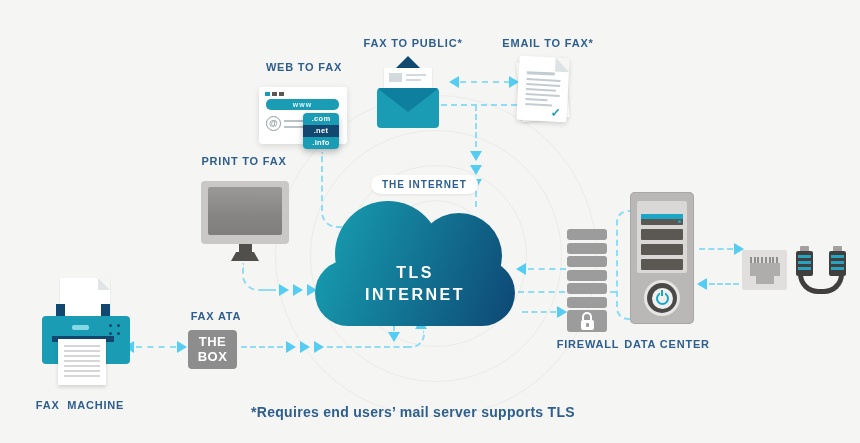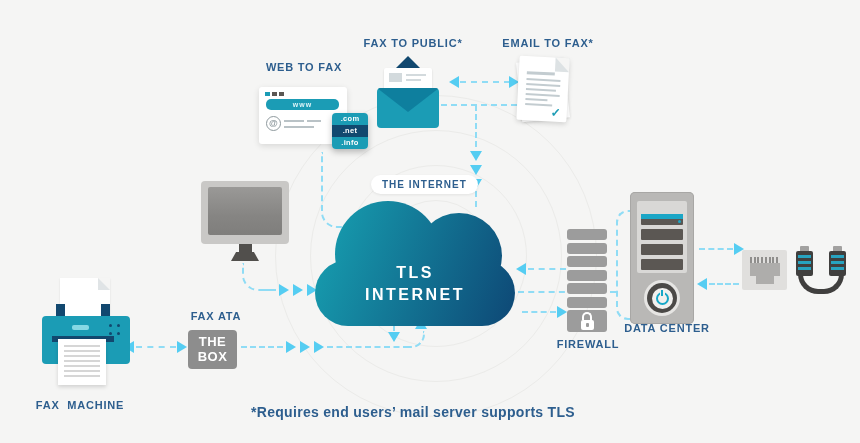--- a/index.html
+++ b/index.html
@@ -165,22 +165,23 @@
   <div class="conn cv cv-bracket" style="left:616px;top:210px;width:13px;height:106px;"></div>
 
   <div class="conn dl" style="left:699px;top:248px;width:34px;"></div>
   <div class="conn tri tri-r" style="left:734px;top:243px;"></div>
   <div class="conn tri tri-l" style="left:697px;top:278px;"></div>
   <div class="conn dl" style="left:709px;top:283px;width:30px;"></div>
 
   <div class="lbl" style="left:343px;top:37px;width:140px;">FAX TO PUBLIC*</div>
   <div class="lbl" style="left:478px;top:37px;width:140px;">EMAIL TO FAX*</div>
   <div class="lbl" style="left:234px;top:61px;width:140px;">WEB TO FAX</div>
+  <div class="lbl" style="left:174px;top:155px;width:140px;">PRINT TO FAX</div>
   <div class="lbl" style="left:518px;top:338px;width:140px;">FIREWALL</div>
-  <div class="lbl" style="left:597px;top:322px;width:140px;">DATA CENTER</div>
+  <div class="lbl" style="left:597px;top:338px;width:140px;">DATA CENTER</div>
   <div class="lbl" style="left:146px;top:310px;width:140px;">FAX ATA</div>
   <div class="lbl pre" style="left:10px;top:399px;width:140px;">FAX  MACHINE</div>
   <div class="footnote" style="left:0;top:404px;width:826px;">*Requires end users’ mail server supports TLS</div>
 
   <div class="node" style="left:377px;top:56px;width:62px;height:72px;">
     <div class="env-flap"></div>
     <div class="env-letter">
       <i style="left:5px;top:5px;width:13px;height:9px;"></i>
       <i style="left:22px;top:6px;width:20px;height:2px;"></i>
       <i style="left:22px;top:11px;width:15px;height:2px;"></i>
@@ -210,21 +211,21 @@
   <div class="node bw" style="left:259px;top:87px;">
     <div class="bw-dot" style="left:6px;background:#1b9cb5;"></div>
     <div class="bw-dot" style="left:13px;background:#5b5753;"></div>
     <div class="bw-dot" style="left:20px;background:#5b5753;"></div>
     <div class="bw-www">www</div>
     <div class="bw-at">@</div>
     <i style="left:25px;top:33px;width:20px;"></i>
     <i style="left:48px;top:33px;width:14px;"></i>
     <i style="left:25px;top:39px;width:30px;"></i>
   </div>
-  <div class="card" style="left:332px;top:113px;">
+  <div class="card" style="left:303px;top:113px;">
     <div class="row row-teal">.com</div>
     <div class="row row-navy">.net</div>
     <div class="row row-teal">.info</div>
   </div>
 
   <div class="node" style="left:201px;top:181px;width:88px;height:80px;">
     <div class="mon-frame"></div>
     <div class="mon-screen"></div>
     <div class="mon-neck"></div>
     <div class="mon-foot"></div>

